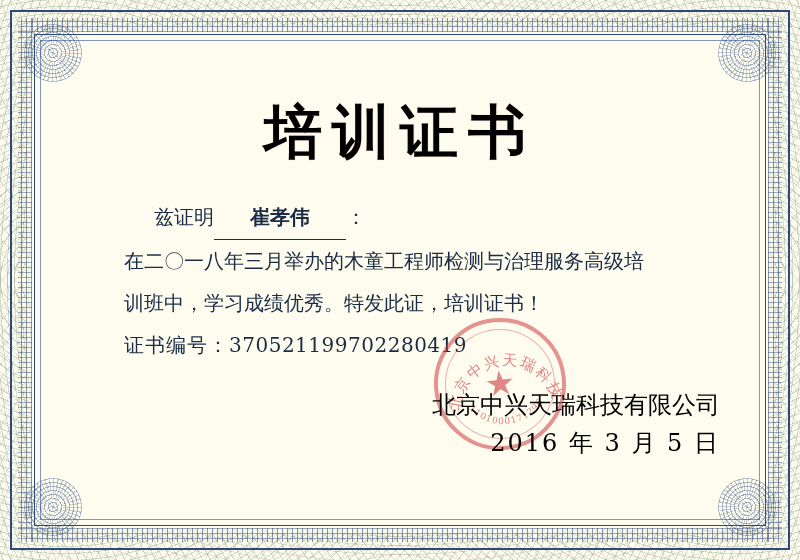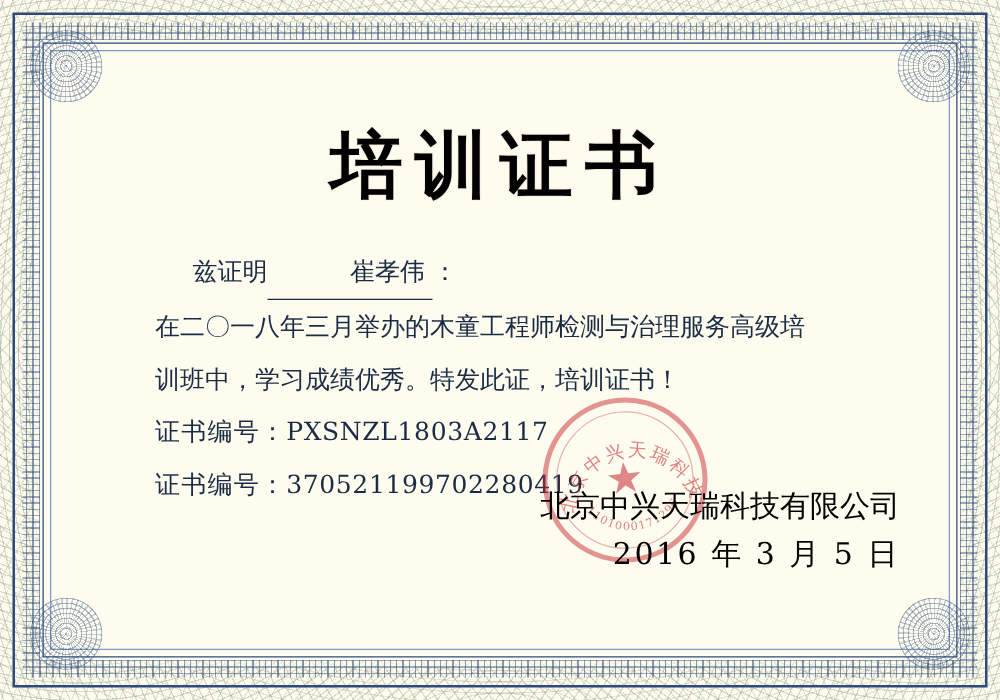--- a/index.html
+++ b/index.html
@@ -122,24 +122,24 @@
     font-size: 20px;
     line-height: 42px;
   }
 
   .line { white-space: nowrap; }
   .line.indent { text-indent: 30px; }
 
   .name-slot {
     display: inline-block;
     min-width: 120px;
-    text-align: right;
+    text-align: left;
     border-bottom: 1.5px solid #1b2b44;
     padding: 0 6px 1px 6px;
-    font-weight: 400;
+    font-weight: 700;
   }
 
   .field-label { letter-spacing: 1px; }
   .field-value {
     font-family: "DejaVu Serif", serif;
     letter-spacing: 0.5px;
   }
 
   .sign-block {
     position: absolute;
@@ -218,23 +218,20 @@
 
     <div class="body-block">
 
       <div class="line indent">
         <span>兹证明</span><span class="name-slot">崔孝伟</span><span>：</span>
       </div>
 
       <div class="line">在二〇一八年三月举办的木童工程师检测与治理服务高级培</div>
       <div class="line">训班中，学习成绩优秀。特发此证，培训证书！</div>
 
-      <div class="line">
-        <span class="field-label">证书编号：</span><span class="field-value">PXSNZL1803A2117</span>
-      </div>
 
       <div class="line">
         <span class="field-label">证书编号：</span><span class="field-value">370521199702280419</span>
       </div>
 
     </div>
 
     <div class="seal">
       <div class="seal-ring"></div>
       <svg class="seal-arc" viewBox="0 0 132 132">

